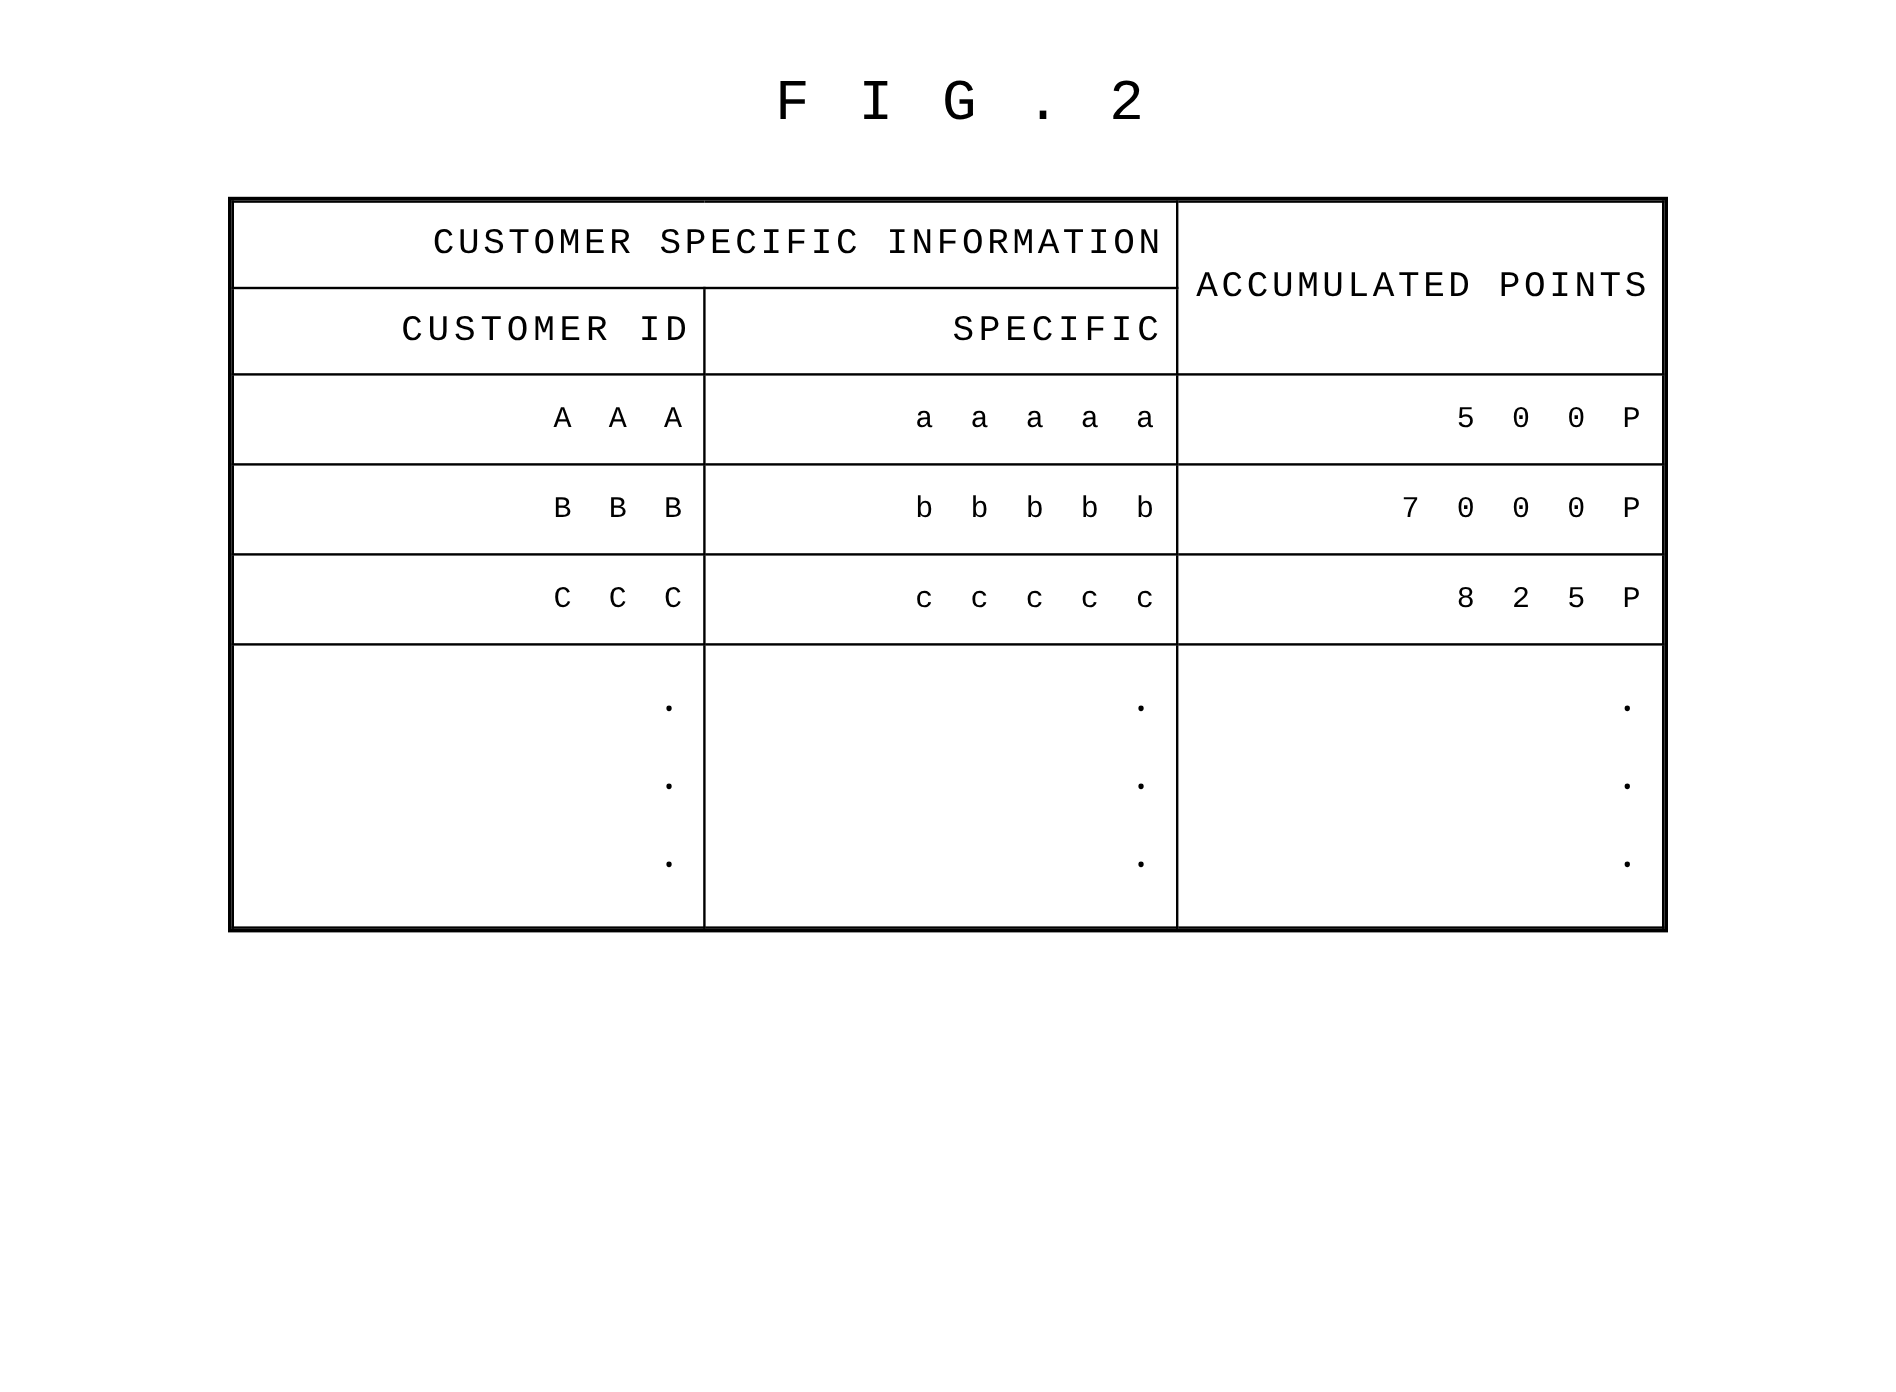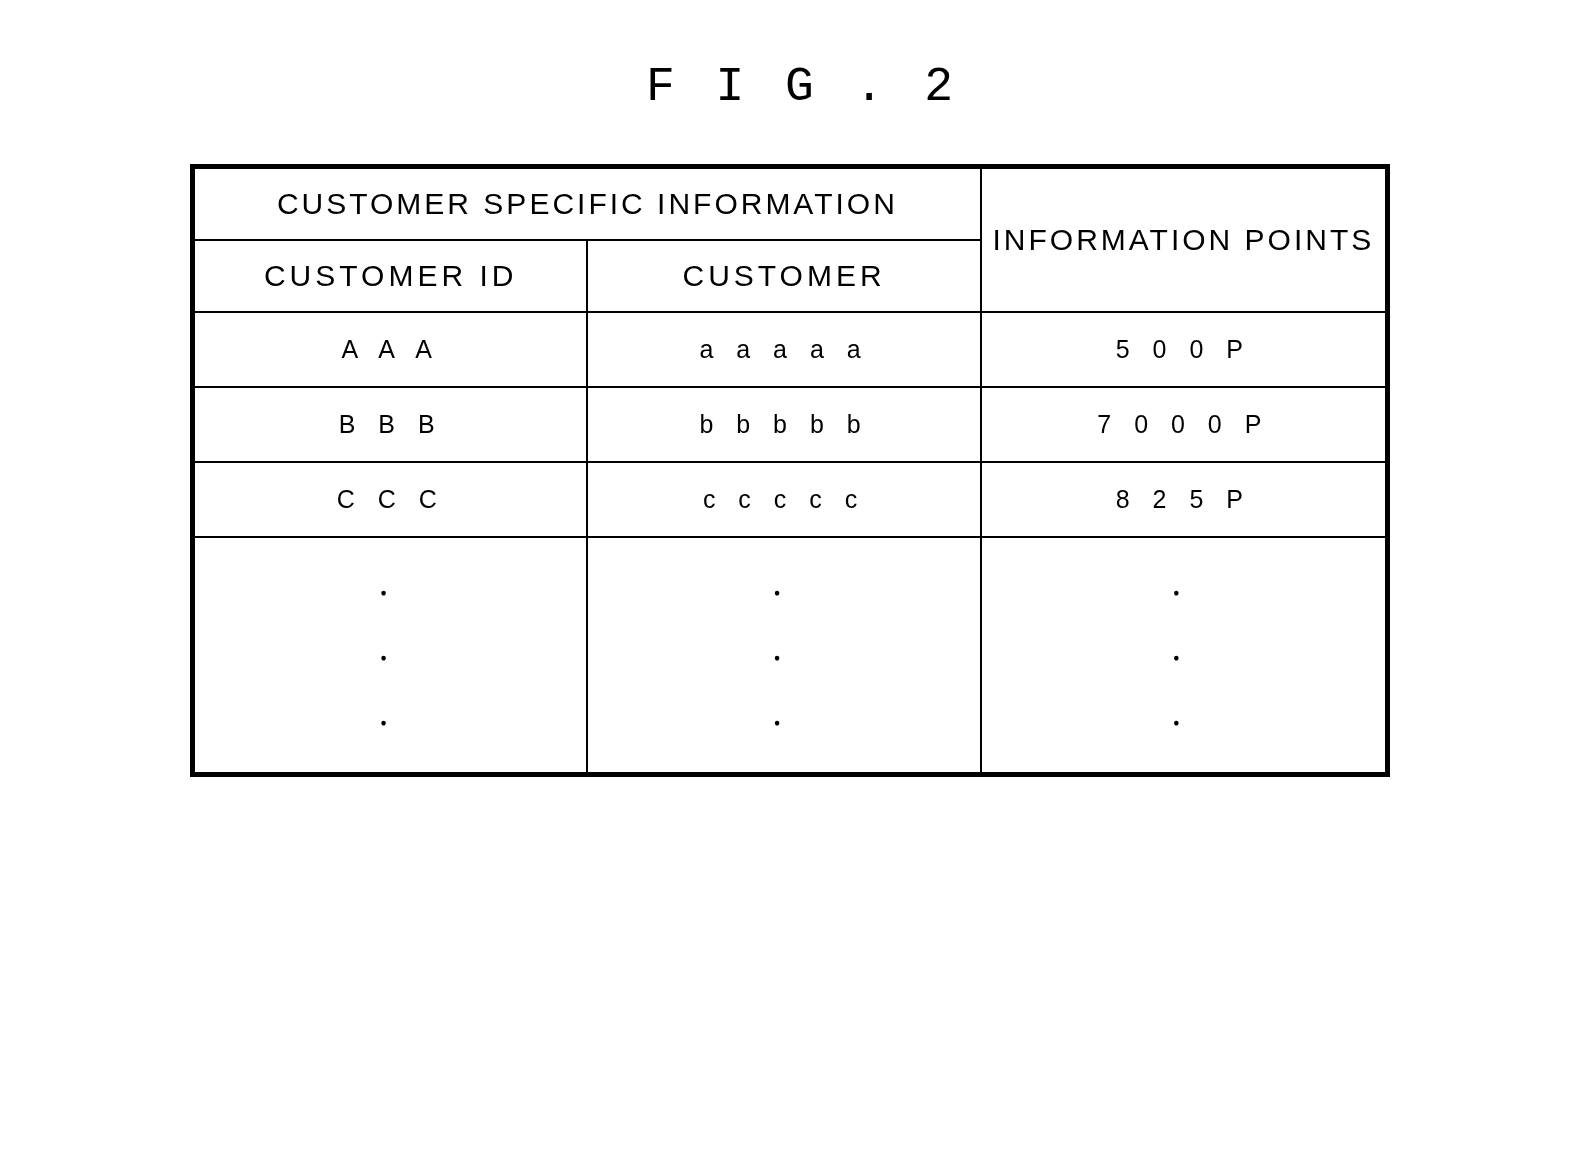--- a/index.html
+++ b/index.html
@@ -33,23 +33,23 @@
       width: 1200px;
     }
 
     table {
       width: 100%;
       border-collapse: collapse;
     }
 
     th, td {
       border: 2px solid #000;
-      text-align: center;
+      text-align: right;
       vertical-align: middle;
-      font-family: Liberation Sans, sans-serif;
+      font-family: Liberation Mono, monospace;
       font-size: 32px;
       letter-spacing: 4px;
     }
 
     .header-group-row th {
       padding: 18px 10px;
       font-weight: normal;
       font-size: 30px;
       letter-spacing: 3px;
     }
@@ -95,25 +95,25 @@
 </head>
 <body>
 
 <div class="figure-title">F I G .  2</div>
 
 <div class="table-wrapper">
   <table>
     <thead>
       <tr class="header-group-row">
         <th colspan="2" class="spanning-header col-customer-id">CUSTOMER  SPECIFIC  INFORMATION</th>
-        <th rowspan="2" class="col-accumulated">INFORMATION  POINTS</th>
+        <th rowspan="2" class="col-accumulated">ACCUMULATED  POINTS</th>
       </tr>
       <tr class="col-header-row">
         <th class="col-customer-id">CUSTOMER  ID</th>
-        <th class="col-password">CUSTOMER</th>
+        <th class="col-password">SPECIFIC</th>
       </tr>
     </thead>
     <tbody>
       <tr class="data-row">
         <td class="col-customer-id">A  A  A</td>
         <td class="col-password">a  a  a  a  a</td>
         <td class="col-accumulated">5  0  0  P</td>
       </tr>
       <tr class="data-row">
         <td class="col-customer-id">B  B  B</td>

